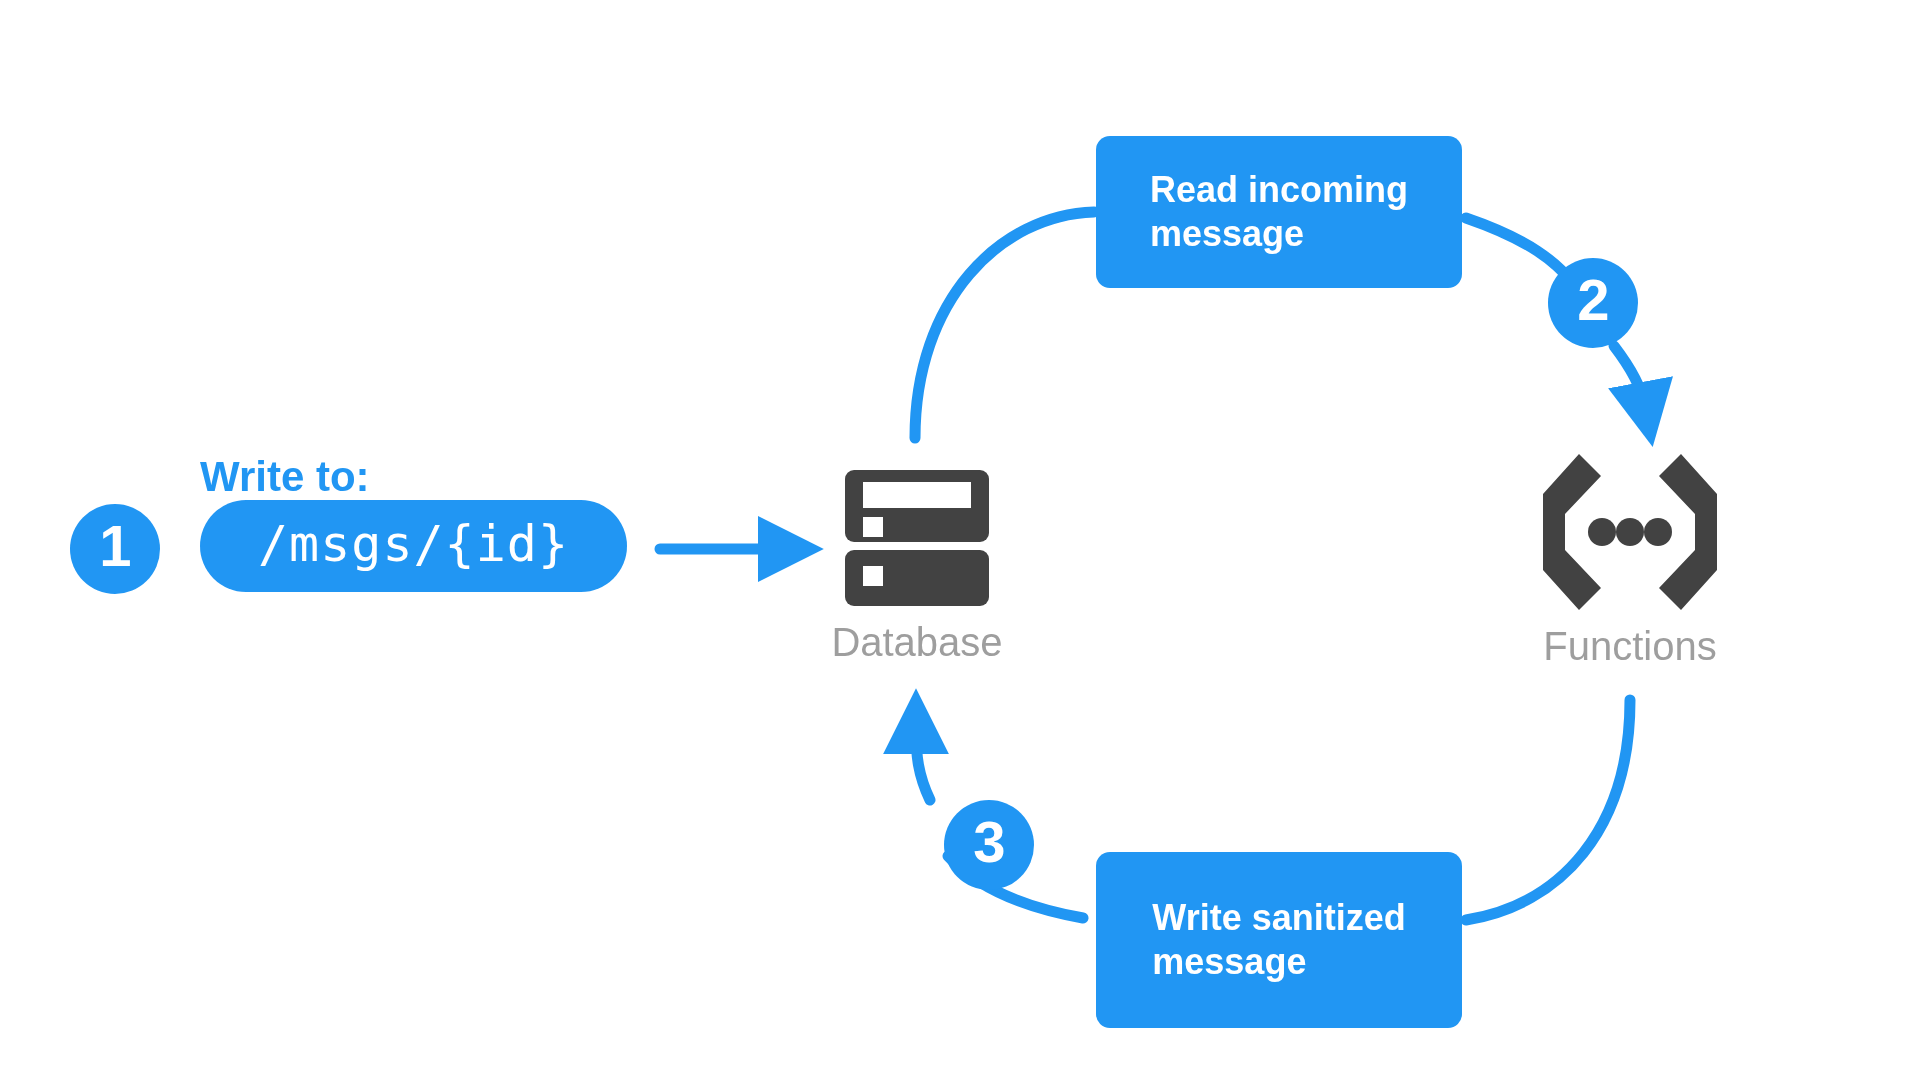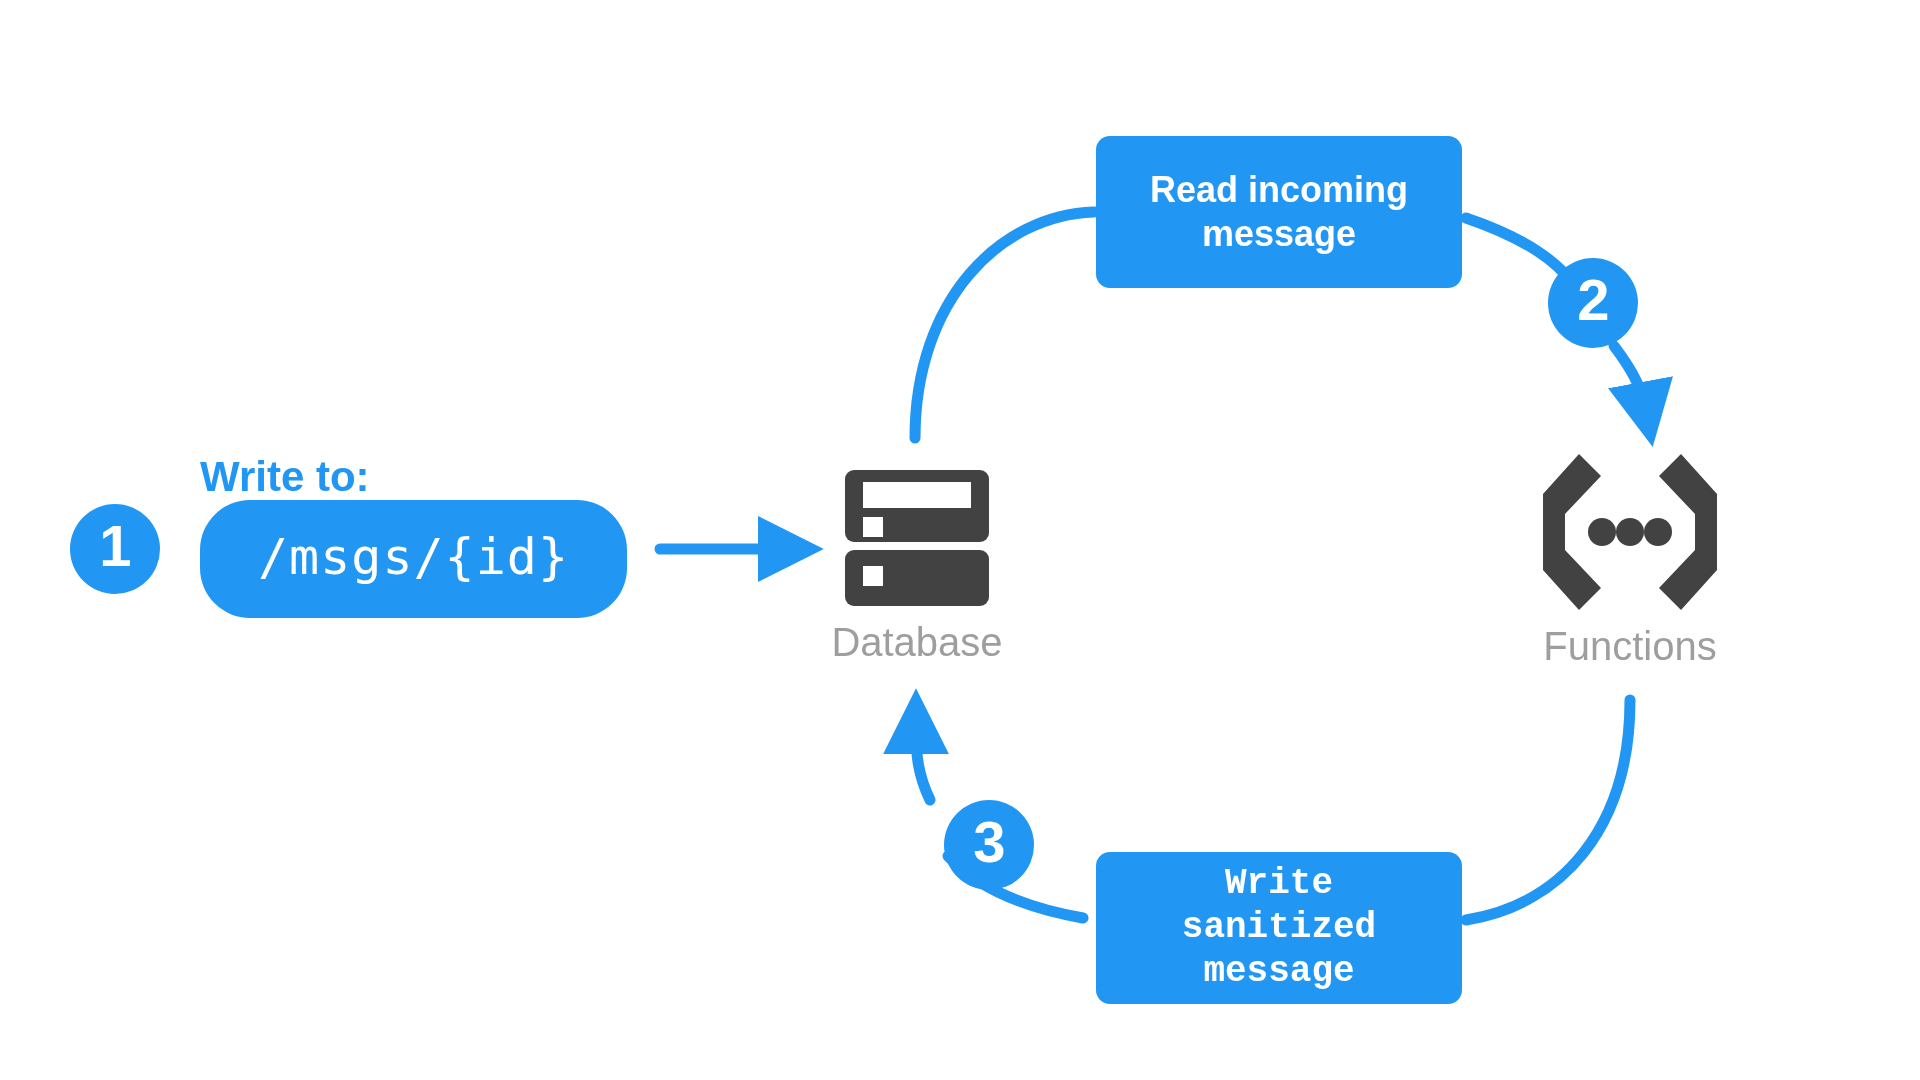--- a/index.html
+++ b/index.html
@@ -57,21 +57,21 @@
     white-space: nowrap;
     margin-top: 33px;
   }
 
   
   #path-pill {
     position: absolute;
     left: 200px;
     top: 500px;
     width: 427px;
-    height: 118px;
+    height: 92px;
     border-radius: 50px;
     background: #2196f3;
     display: flex;
     align-items: center;
     justify-content: center;
     z-index: 5;
   }
   #path-pill .code {
     color: #ffffff;
     font-family: "DejaVu Sans Mono", monospace;
@@ -83,30 +83,30 @@
 
   
   .msg-box {
     position: absolute;
     background: #2196f3;
     border-radius: 14px;
     color: #ffffff;
     font-size: 36px;
     font-weight: bold;
     line-height: 1.22;
-    text-align: center;
+    text-align: left;
     display: flex;
     align-items: center;
     justify-content: center;
     padding: 0 22px;
     box-sizing: border-box;
     z-index: 5;
   }
   #box-read  { left: 1096px; top: 136px; width: 366px; height: 152px; }
-  #box-write { left: 1096px; top: 852px; width: 366px; height: 152px; font-family: Liberation Mono, monospace; }
+  #box-write { left: 1096px; top: 852px; width: 366px; height: 176px; }
 
   
   .node {
     position: absolute;
     display: flex;
     flex-direction: column;
     align-items: center;
   }
   .node-label {
     margin-top: 12px;

